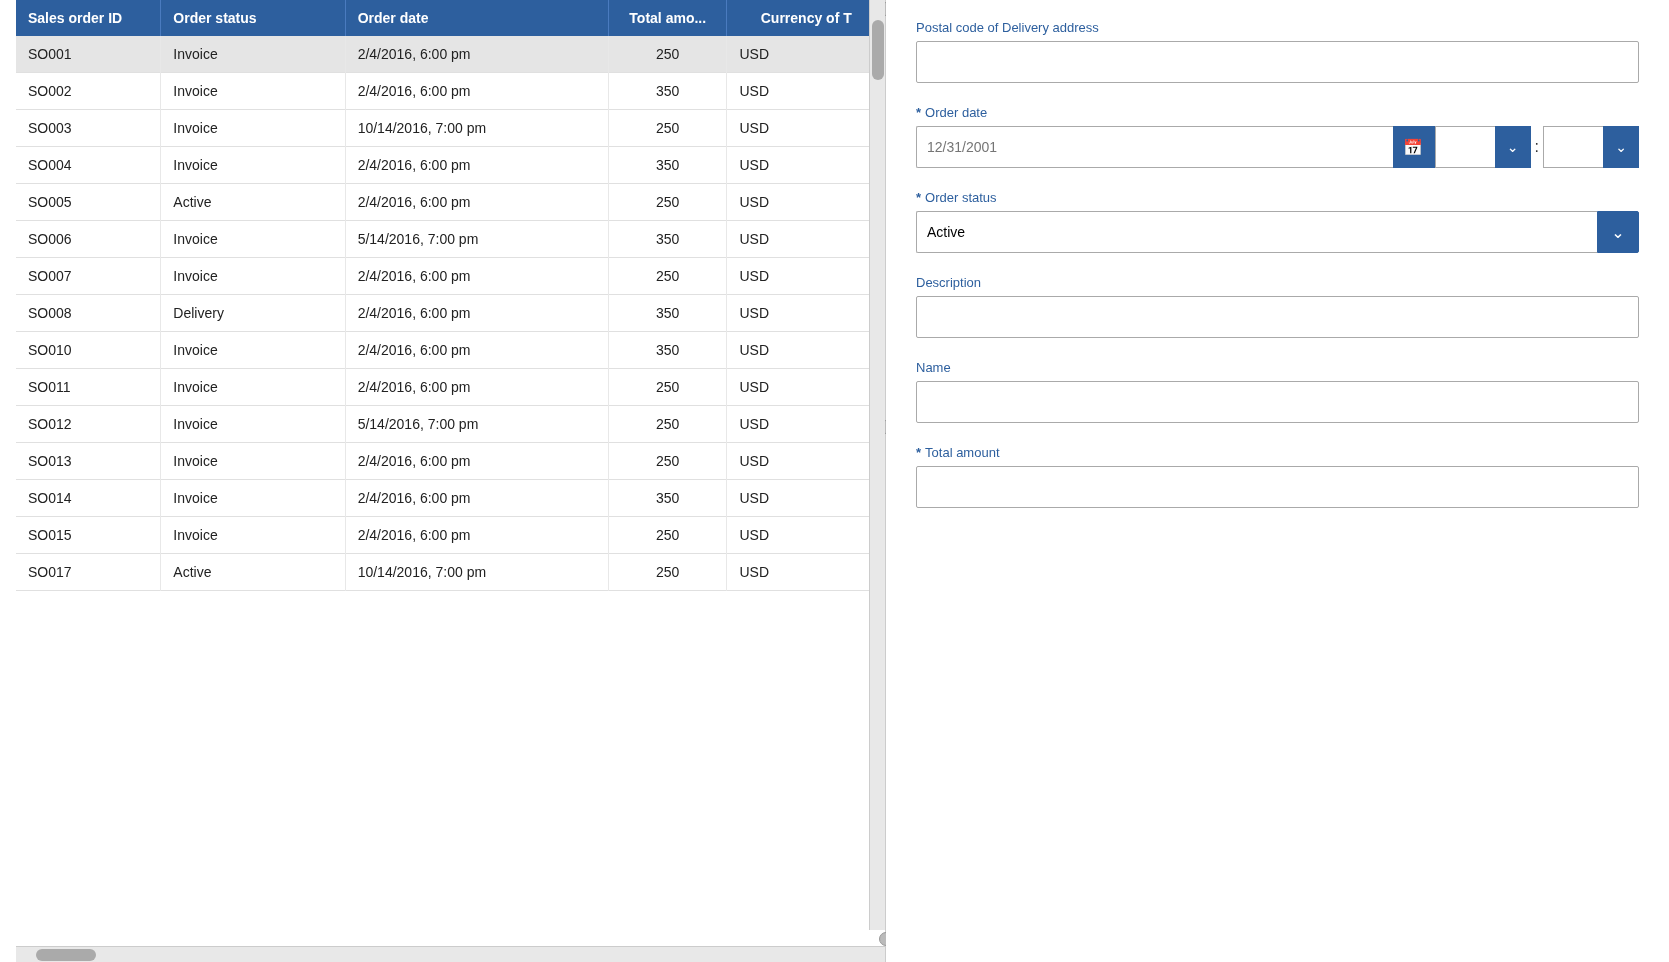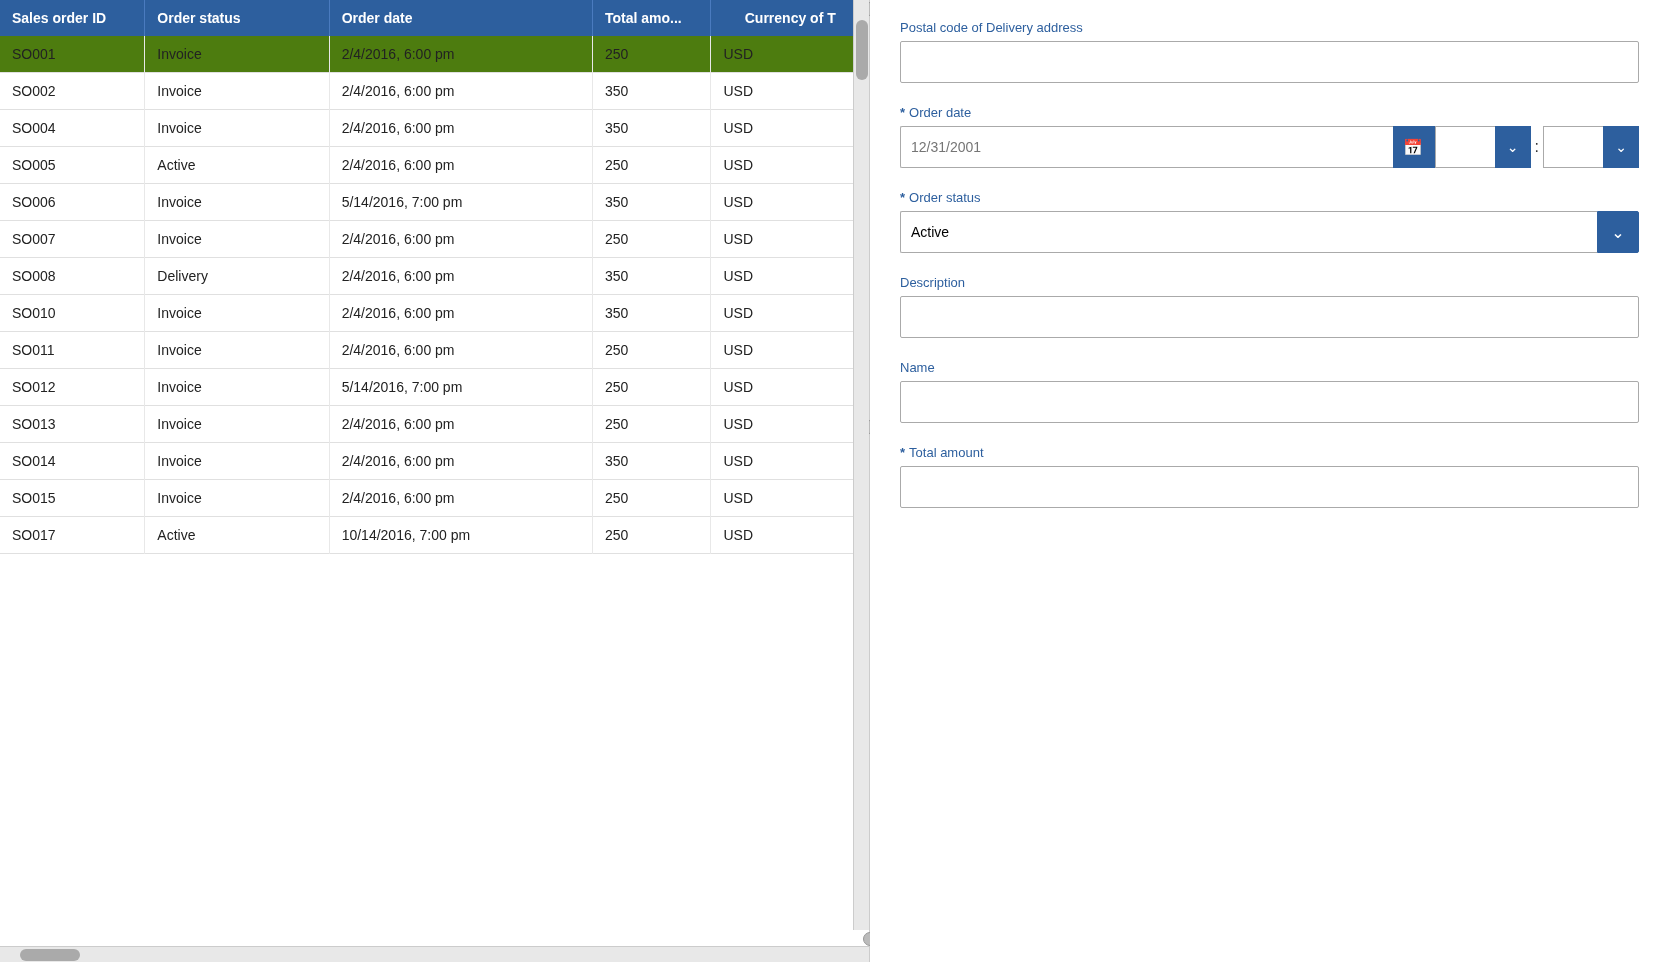--- a/index.html
+++ b/index.html
@@ -8,20 +8,21 @@
       font-size: 14px;
       background: #f0f0f0;
       overflow: hidden;
     }
 
     .main-container {
       display: flex;
       width: 1669px;
       height: 962px;
       background: #fff;
+      padding-left: 16px;
     }
 
     
     .table-panel {
       width: 870px;
       height: 100%;
       display: flex;
       flex-direction: column;
       border-right: 1px solid #ccc;
       overflow: hidden;
@@ -58,40 +59,40 @@
     thead th:last-child {
       border-right: none;
       text-align: center;
     }
 
     tbody tr {
       border-bottom: 1px solid #e0e0e0;
     }
 
     tbody tr.selected {
-      background: #4d7c0f;
+      background: #e5e5e5;
     }
 
     tbody td {
       padding: 10px 12px;
       border-right: 1px solid #e8e8e8;
       color: #222;
       white-space: nowrap;
       overflow: hidden;
       text-overflow: ellipsis;
     }
 
     tbody td:last-child {
       border-right: none;
     }
 
     .col-id { width: 110px; }
     .col-status { width: 140px; }
     .col-date { width: 200px; }
-    .col-amount { width: 90px; text-align: left; }
+    .col-amount { width: 90px; text-align: center; }
     .col-currency { width: 120px; }
 
     
     .form-panel {
       flex: 1;
       height: 100%;
       background: #fff;
       overflow-y: auto;
       padding: 20px 30px;
       position: relative;
@@ -294,20 +295,27 @@
               <td class="col-currency">USD</td>
             </tr>
             <tr>
               <td class="col-id">SO002</td>
               <td class="col-status">Invoice</td>
               <td class="col-date">2/4/2016, 6:00 pm</td>
               <td class="col-amount">350</td>
               <td class="col-currency">USD</td>
             </tr>
             <tr>
+              <td class="col-id">SO003</td>
+              <td class="col-status">Invoice</td>
+              <td class="col-date">10/14/2016, 7:00 pm</td>
+              <td class="col-amount">250</td>
+              <td class="col-currency">USD</td>
+            </tr>
+            <tr>
               <td class="col-id">SO004</td>
               <td class="col-status">Invoice</td>
               <td class="col-date">2/4/2016, 6:00 pm</td>
               <td class="col-amount">350</td>
               <td class="col-currency">USD</td>
             </tr>
             <tr>
               <td class="col-id">SO005</td>
               <td class="col-status">Active</td>
               <td class="col-date">2/4/2016, 6:00 pm</td>

